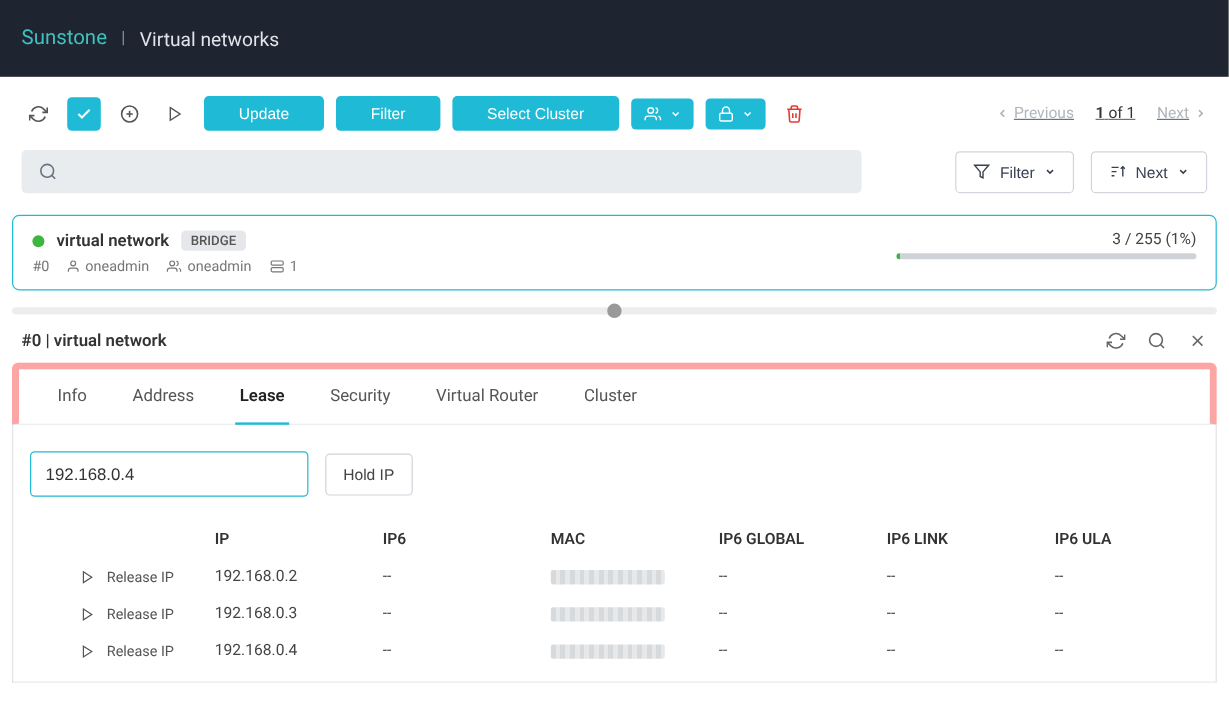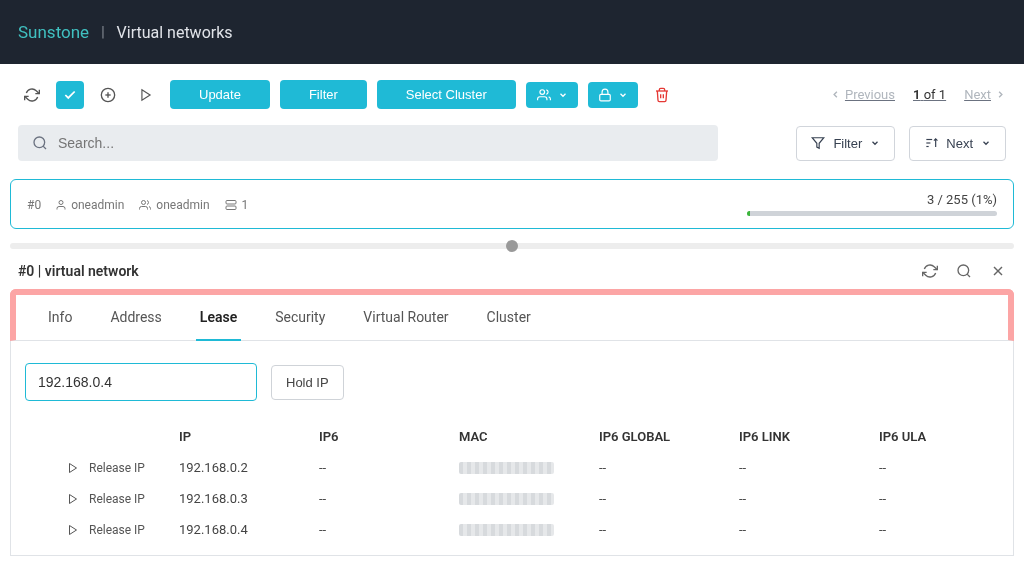--- a/index.html
+++ b/index.html
@@ -168,21 +168,20 @@
 </div>
 
 <div class="search-row">
   <div class="search-box">
     <span class="search-icon">
       <svg width="16" height="16" viewBox="0 0 24 24" fill="none" stroke="currentColor" stroke-width="2">
           <circle cx="11" cy="11" r="8"></circle>
           <line x1="21" y1="21" x2="16.65" y2="16.65"></line>
         </svg>
     </span>
-    <input type="text" placeholder="Search..." style="">
   </div>
   <div class="spacer-flex"></div>
   <button class="outline-btn">
     <svg width="14" height="14" viewBox="0 0 24 24" fill="none" stroke="currentColor" stroke-width="2">
         <polygon points="22 3 2 3 10 12.46 10 19 14 21 14 12.46 22 3"></polygon>
       </svg>
     <span>Filter</span>
     <svg width="10" height="10" viewBox="0 0 24 24" fill="none" stroke="currentColor" stroke-width="3">
         <polyline points="6 9 12 15 18 9"></polyline>
       </svg>
@@ -198,20 +197,25 @@
     <span>Next</span>
     <svg width="10" height="10" viewBox="0 0 24 24" fill="none" stroke="currentColor" stroke-width="3">
         <polyline points="6 9 12 15 18 9"></polyline>
       </svg>
   </button>
 </div>
 
 <div class="card-wrap">
   <div class="vnet-card">
     <div class="card-left">
+      <div class="card-title-row">
+        <span class="status-dot"></span>
+        <span class="card-title">virtual network</span>
+        <span class="badge">BRIDGE</span>
+      </div>
       <div class="card-sub-row">
         <span class="sub-item">#0</span>
         <span class="sub-item">
           <svg width="12" height="12" viewBox="0 0 24 24" fill="none" stroke="currentColor" stroke-width="2">
               <path d="M20 21v-2a4 4 0 00-4-4H8a4 4 0 00-4 4v2"></path>
               <circle cx="12" cy="7" r="4"></circle>
             </svg>
           <span>oneadmin</span>
         </span>
         <span class="sub-item">

